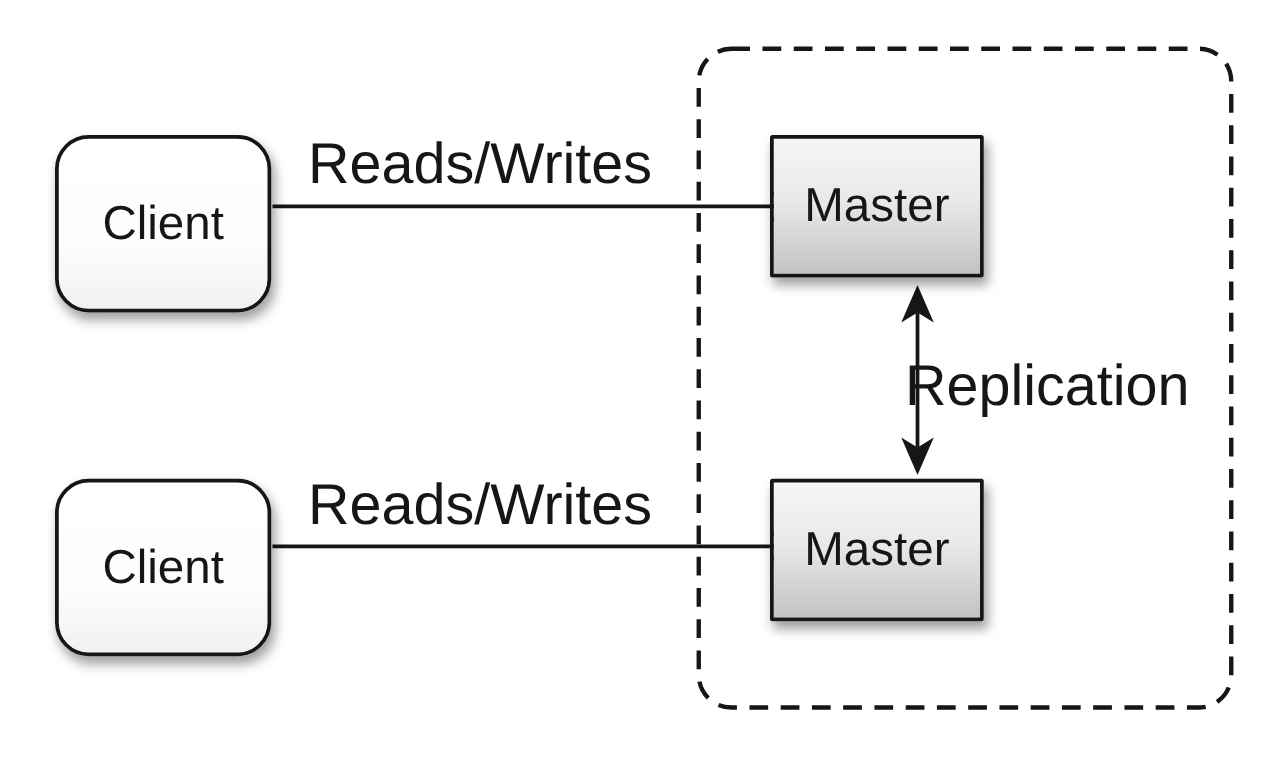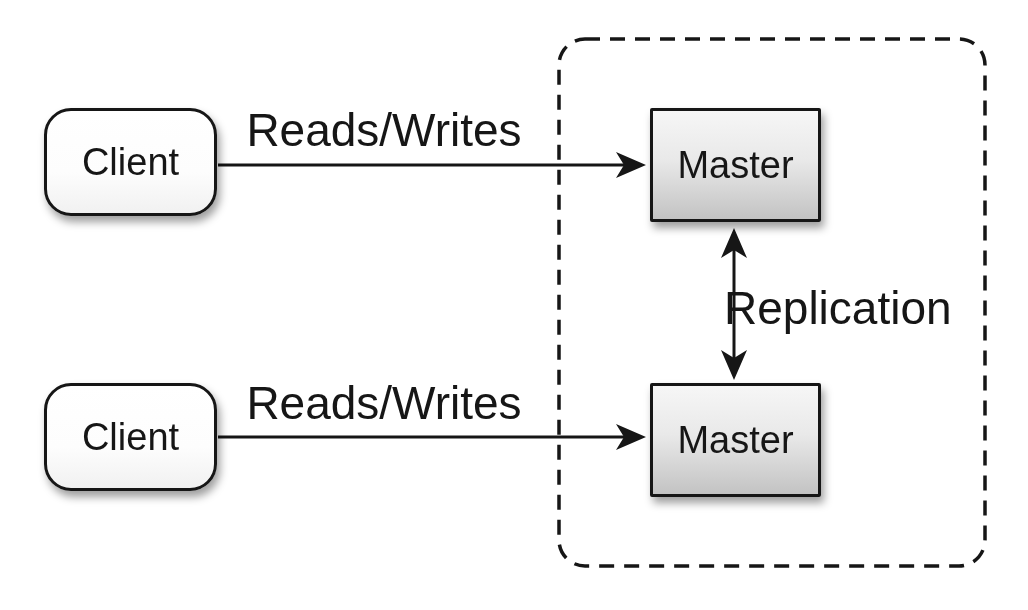--- a/index.html
+++ b/index.html
@@ -30,28 +30,28 @@
     justify-content: center;
     border: 3px solid #161616;
     box-sizing: border-box;
     font-size: 38px;
     line-height: 1;
     box-shadow: 3px 6px 9px rgba(0, 0, 0, 0.38);
   }
   .node.client {
     left: 44px;
     width: 173px;
-    height: 108px;
+    height: 142px;
     border-radius: 27px;
     background: linear-gradient(180deg, #ffffff 0%, #fdfdfd 60%, #f1f1f1 100%);
   }
   .node.client.top { top: 108px; }
   .node.client.bottom { top: 383px; }
   .node.master {
-    left: 650px;
+    left: 616px;
     width: 171px;
     height: 114px;
     border-radius: 2px;
     background: linear-gradient(180deg, #f6f6f6 0%, #e9e9e9 45%, #c3c3c3 100%);
   }
   .node.master.top { top: 108px; }
   .node.master.bottom { top: 383px; }
   .edge-label {
     position: absolute;
     font-size: 46px;

